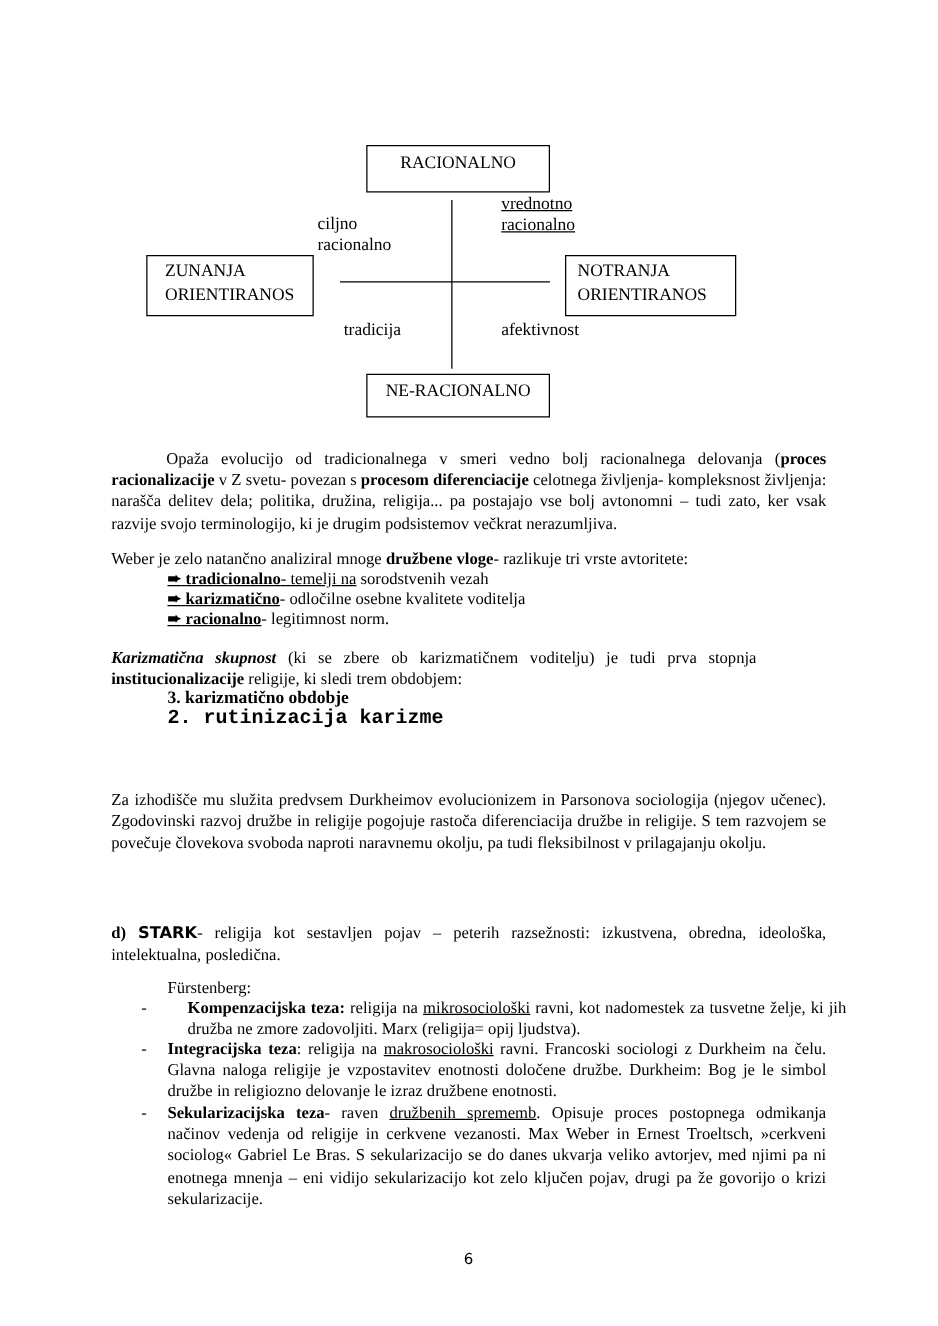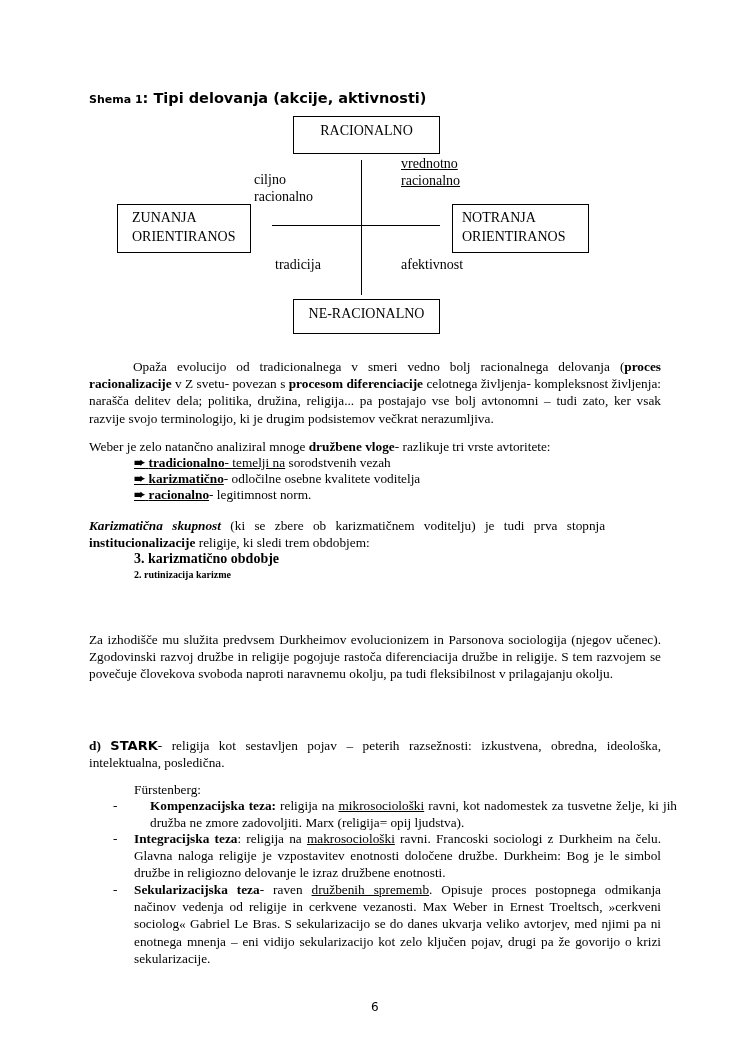--- a/index.html
+++ b/index.html
@@ -19,21 +19,20 @@
   .comic { font-family: "DejaVu Sans", sans-serif; font-weight: bold; font-size: 13px; }
   .dash { position: absolute; left: 113px; }
   .thesis { position: absolute; left: 134px; width: 527px; line-height: 17.2px; text-align: justify; }
   .pagenum { position: absolute; left: 371px; top: 1000px; font-family: "DejaVu Sans", sans-serif; font-size: 12px; }
 </style>
 </head>
 <body>
 
 <div class="page">
 
-  <div class="title"><span class="small">Shema 1</span><span>: Tipi delovanja (akcije, aktivnosti)</span></div>
 
   <div class="box" style="left:293px; top:116px; width:145px; height:36px; text-align:center; line-height:28px;"><span>RACIONALNO</span></div>
   <div class="vline" style="left:361px; top:160px; height:135px;"></div>
   <div class="hline" style="left:272px; top:225px; width:168px;"></div>
 
   <div class="lbl" style="left:254px; top:171px; text-align:left; width:66px;">
     <div>ciljno</div>
     <div>racionalno</div>
   </div>
   <div class="lbl" style="left:401px; top:155px;text-decoration:underline;">
@@ -60,21 +59,21 @@
   <div class="para" style="top:438px;"><span>Weber je zelo natančno analiziral mnoge </span><b>družbene vloge</b><span>- razlikuje tri vrste avtoritete:</span></div>
 
   <div class="li" style="top:454px;"><span class="u"><b><span>➨</span> <span>tradicionalno</span></b><span>- temelji na</span></span><span> sorodstvenih vezah</span></div>
   <div class="li" style="top:470px;"><span class="u"><b><span>➨</span> <span>karizmatično</span></b></span><span>- odločilne osebne kvalitete voditelja</span></div>
   <div class="li" style="top:486px;"><span class="u"><b><span>➨</span> <span>racionalno</span></b></span><span>- legitimnost norm.</span></div>
 
   <div class="para" style="top:517px; word-spacing:6px;"><b><i>Karizmatična skupnost</i></b><span> (ki se zbere ob karizmatičnem voditelju) je tudi prva stopnja </span></div>
   <div class="para" style="top:534px;"><b>institucionalizacije</b><span> religije, ki sledi trem obdobjem:</span></div>
 
   <div class="li" style="top:550px; font-weight:bold; font-size:14px;">3. karizmatično obdobje</div>
-  <div class="li" style="top:566px; font-weight:bold; font-size:10px;">2. rutinizacija karizme</div>
+  <div class="li" style="top:566px; font-weight:bold; font-size:16px;font-family:Liberation Mono, monospace;">2. rutinizacija karizme</div>
 
   <div class="para" style="top:631px;">Za izhodišče mu služita predvsem Durkheimov evolucionizem in Parsonova sociologija (njegov učenec). Zgodovinski razvoj družbe in religije pogojuje rastoča diferenciacija družbe in religije. S tem razvojem se povečuje človekova svoboda naproti naravnemu okolju, pa tudi fleksibilnost v prilagajanju okolju.</div>
 
   <div class="para" style="top:737px;"><b>d)</b> <span class="comic">STARK</span><span>- religija kot sestavljen pojav – peterih razsežnosti: izkustvena, obredna, ideološka, intelektualna, posledična.</span></div>
 
   <div class="li" style="top:781px;">Fürstenberg:</div>
 
   <div class="dash" style="top:798px;">-</div>
   <div class="thesis" style="top:797px;margin-left:16px;"><b>Kompenzacijska teza:</b><span> religija na </span><span class="u">mikrosociološki</span><span> ravni, kot nadomestek za tusvetne želje, ki jih družba ne zmore zadovoljiti. Marx (religija= opij ljudstva).</span></div>
 

